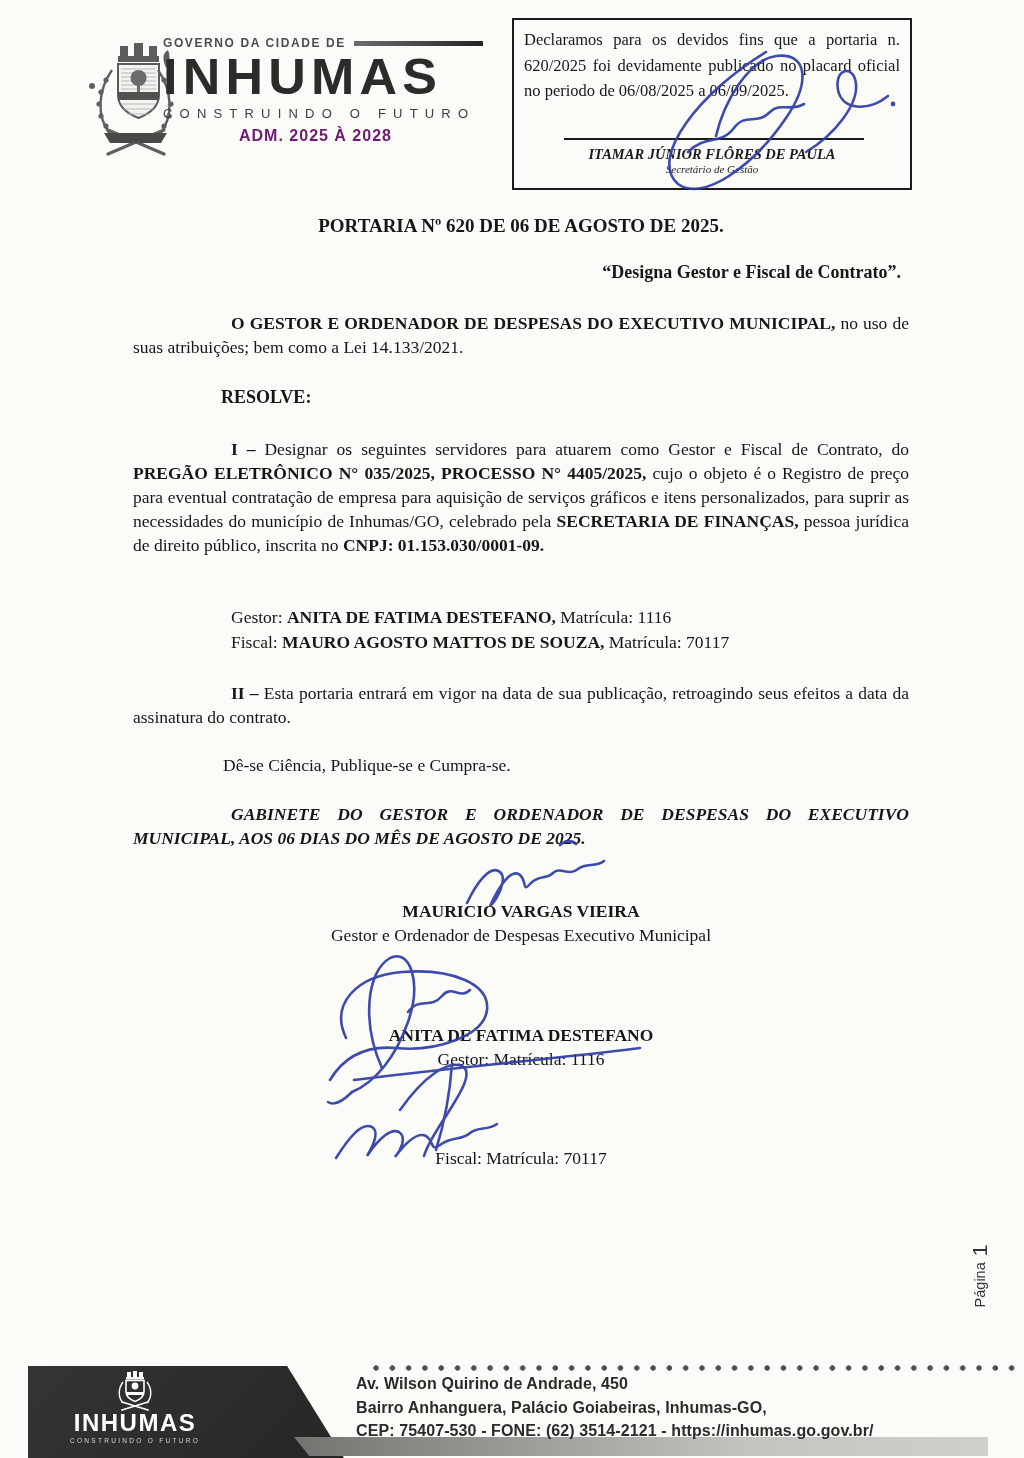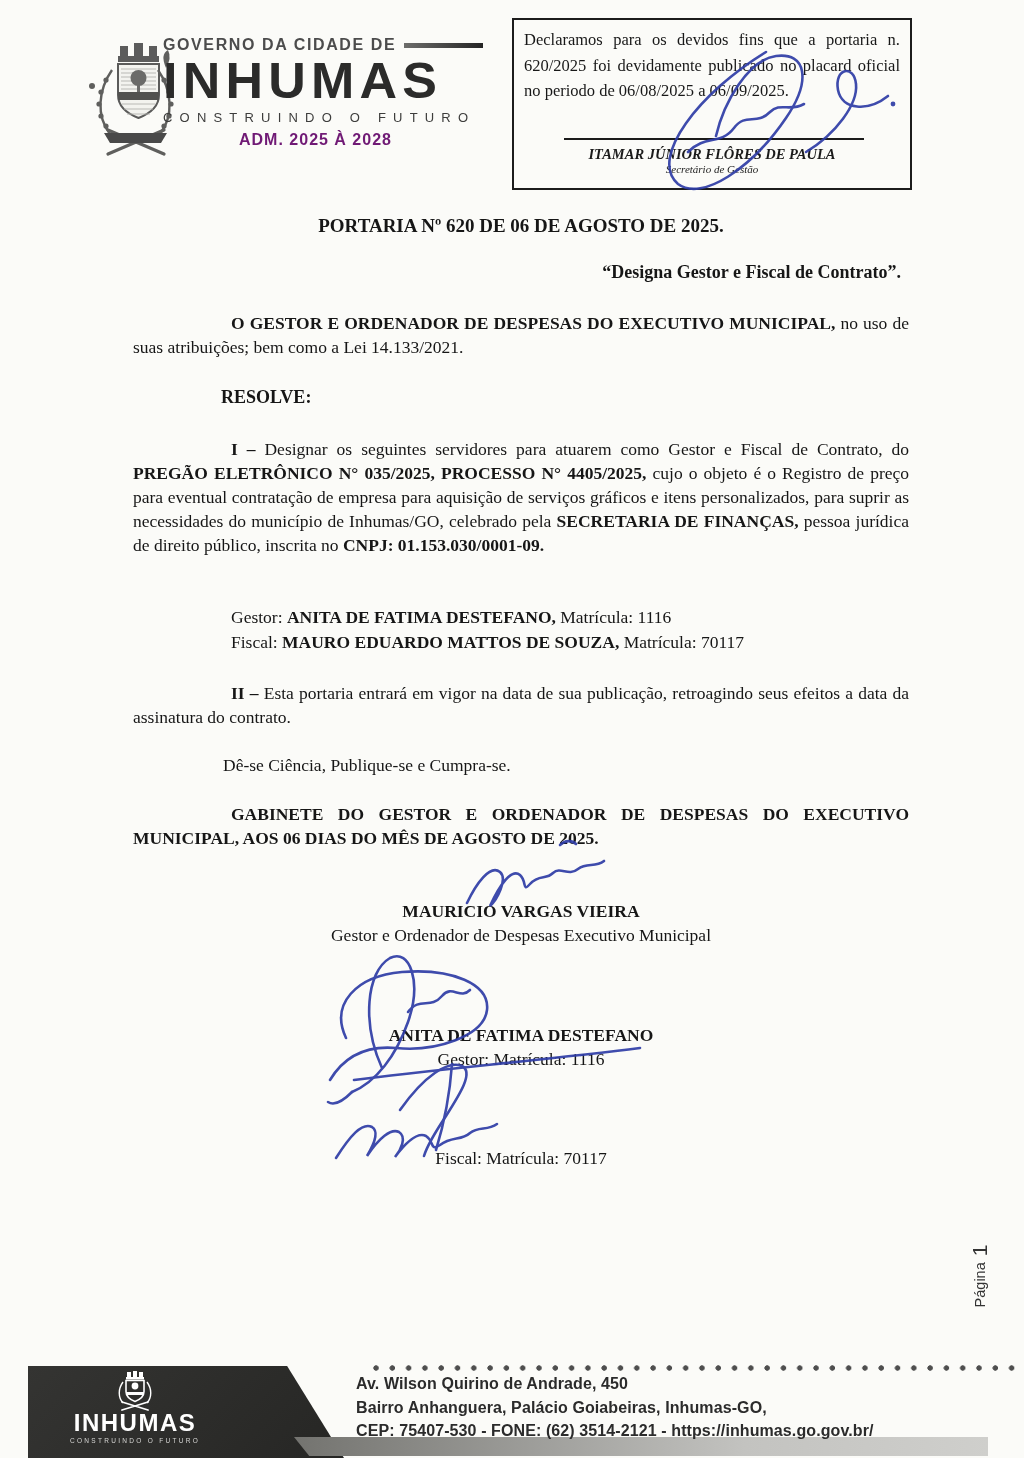--- a/index.html
+++ b/index.html
@@ -6,21 +6,21 @@
   html,body { background:#e8e8e6; }
   .page {
     position:relative; width:1024px; height:1458px; margin:0 auto;
     background:#fbfbf8; overflow:hidden; color:#161616;
     font-family:"Liberation Serif", serif;
   }
   
   .crest-top { position:absolute; left:78px; top:32px; width:114px; height:128px; }
   .logo-block { position:absolute; left:163px; top:36px; width:320px; font-family:"Liberation Sans", sans-serif; }
   .logo-topline { display:flex; align-items:center; gap:8px; }
-  .logo-toplabel { font-size:16px; letter-spacing:1.6px; font-weight:700; color:#4c4c4c; white-space:nowrap; }
+  .logo-toplabel { font-size:12px; letter-spacing:1.6px; font-weight:700; color:#4c4c4c; white-space:nowrap; }
   .logo-bar { height:5px; flex:1; background:linear-gradient(90deg,#6d6d6b,#242424); margin-top:1px; }
   .logo-name { font-size:50px; line-height:50px; font-weight:700; letter-spacing:5px; color:#2b2b2a; margin-top:2px; transform:scaleX(1.04); transform-origin:left; }
   .logo-slogan { font-size:13px; letter-spacing:7.2px; color:#3d3d3c; margin-top:4px; white-space:nowrap; }
   .logo-adm { font-size:16px; font-weight:700; letter-spacing:1px; color:#701a75; margin:6px 0 0 76px; }
   
   .decl-box {
     position:absolute; left:512px; top:18px; width:400px; height:172px;
     border:2.5px solid #1c1c1c; padding:7px 10px 0 10px; background:transparent;
   }
   .decl-text { font-size:16.5px; line-height:25.5px; text-align:justify; color:#181818; }
@@ -32,21 +32,21 @@
   .para { font-size:17.5px; line-height:24px; text-align:justify; }
   .indent { text-indent:98px; }
   .doc-title { top:214px; text-align:center; font-weight:700; font-size:19px; }
   .doc-subtitle { top:260px; text-align:right; font-weight:700; font-size:18px; padding-right:8px; }
   .preamble { top:311px; }
   .resolve { top:387px; font-weight:700; font-size:18px; margin-left:88px; text-align:left; }
   .item1 { top:437px; }
   .servers { top:605px; margin-left:98px; line-height:25px; font-size:17.5px; text-align:left; width:660px; }
   .item2 { top:681px; }
   .closing { top:755px; margin-left:90px; text-align:left; font-size:17.5px; }
-  .gabinete { top:802px; font-weight:700; }
+  .gabinete { top:802px; font-weight:700;font-style:italic; }
   .sigblock { text-align:center; font-size:17.5px; line-height:24px; }
   .sig1 { top:899px; }
   .sig2 { top:1023px; }
   .sig3 { top:1146px; }
   .signame { font-weight:700; }
   b { font-weight:700; }
   
   .page-label {
     position:absolute; left:921px; top:1263px; width:118px; height:26px;
     transform:rotate(-90deg); display:flex; align-items:center; justify-content:center; gap:6px;
@@ -135,21 +135,21 @@
   <div class="body-col para doc-subtitle" style="position:absolute;">“Designa Gestor e Fiscal de Contrato”.</div>
 
   <p class="body-col para indent preamble" style="position:absolute;"><b>O GESTOR E ORDENADOR DE DESPESAS DO EXECUTIVO MUNICIPAL,</b><span> no uso de suas atribuições; bem como a Lei 14.133/2021.</span></p>
 
   <div class="body-col resolve" style="position:absolute;">RESOLVE:</div>
 
   <p class="body-col para indent item1" style="position:absolute;"><b>I – </b><span>Designar os seguintes servidores para atuarem como Gestor e Fiscal de Contrato, do </span><b>PREGÃO ELETRÔNICO N° 035/2025, PROCESSO N° 4405/2025,</b><span> cujo o objeto é o Registro de preço para eventual contratação de empresa para aquisição de serviços gráficos e itens personalizados, para suprir as necessidades do município de Inhumas/GO, celebrado pela </span><b>SECRETARIA DE FINANÇAS,</b><span> pessoa jurídica de direito público, inscrita no </span><b>CNPJ: 01.153.030/0001-09.</b></p>
 
   <div class="body-col servers" style="position:absolute;">
     <div><span>Gestor: </span><b>ANITA DE FATIMA DESTEFANO,</b><span> Matrícula: 1116</span></div>
-    <div><span>Fiscal: </span><b>MAURO EDUARDO MATTOS DE SOUZA,</b><span> Matrícula: 70117</span></div>
+    <div><span>Fiscal: </span><b>MAURO AGOSTO MATTOS DE SOUZA,</b><span> Matrícula: 70117</span></div>
   </div>
 
   <p class="body-col para indent item2" style="position:absolute;"><b>II – </b><span>Esta portaria entrará em vigor na data de sua publicação, retroagindo seus efeitos a data da assinatura do contrato.</span></p>
 
   <div class="body-col closing" style="position:absolute;">Dê-se Ciência, Publique-se e Cumpra-se.</div>
 
   <p class="body-col para indent gabinete" style="position:absolute;">GABINETE DO GESTOR E ORDENADOR DE DESPESAS DO EXECUTIVO MUNICIPAL, AOS 06 DIAS DO MÊS DE AGOSTO DE 2025.</p>
 
   <div class="body-col sigblock sig1" style="position:absolute;">
     <div class="signame">MAURICIO VARGAS VIEIRA</div>

